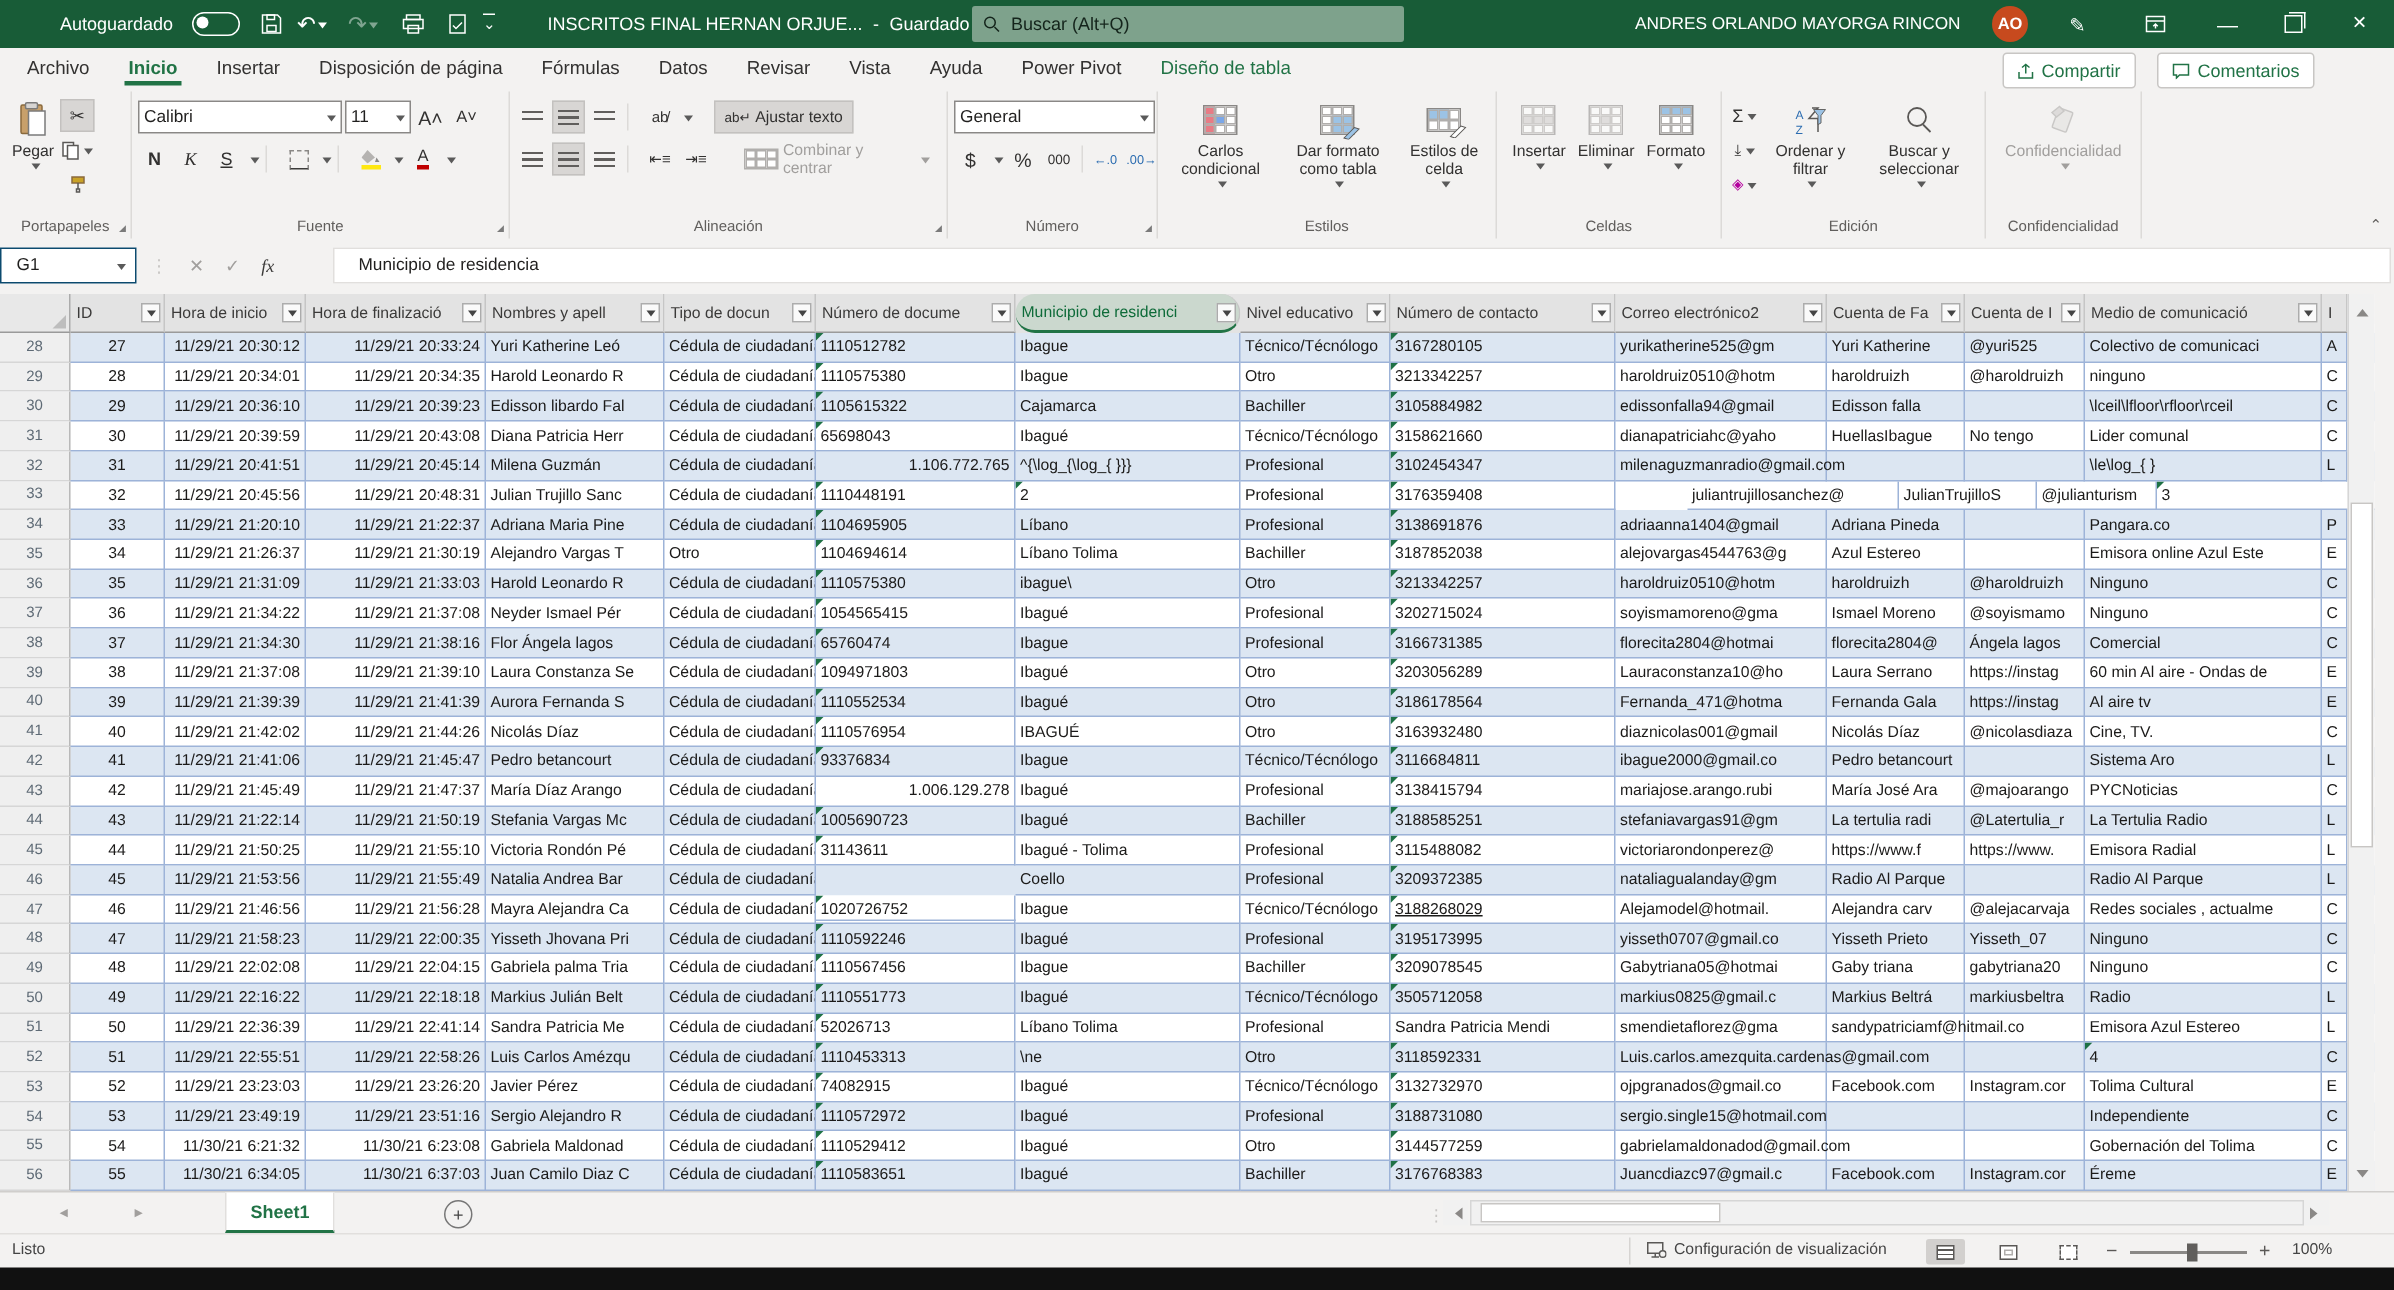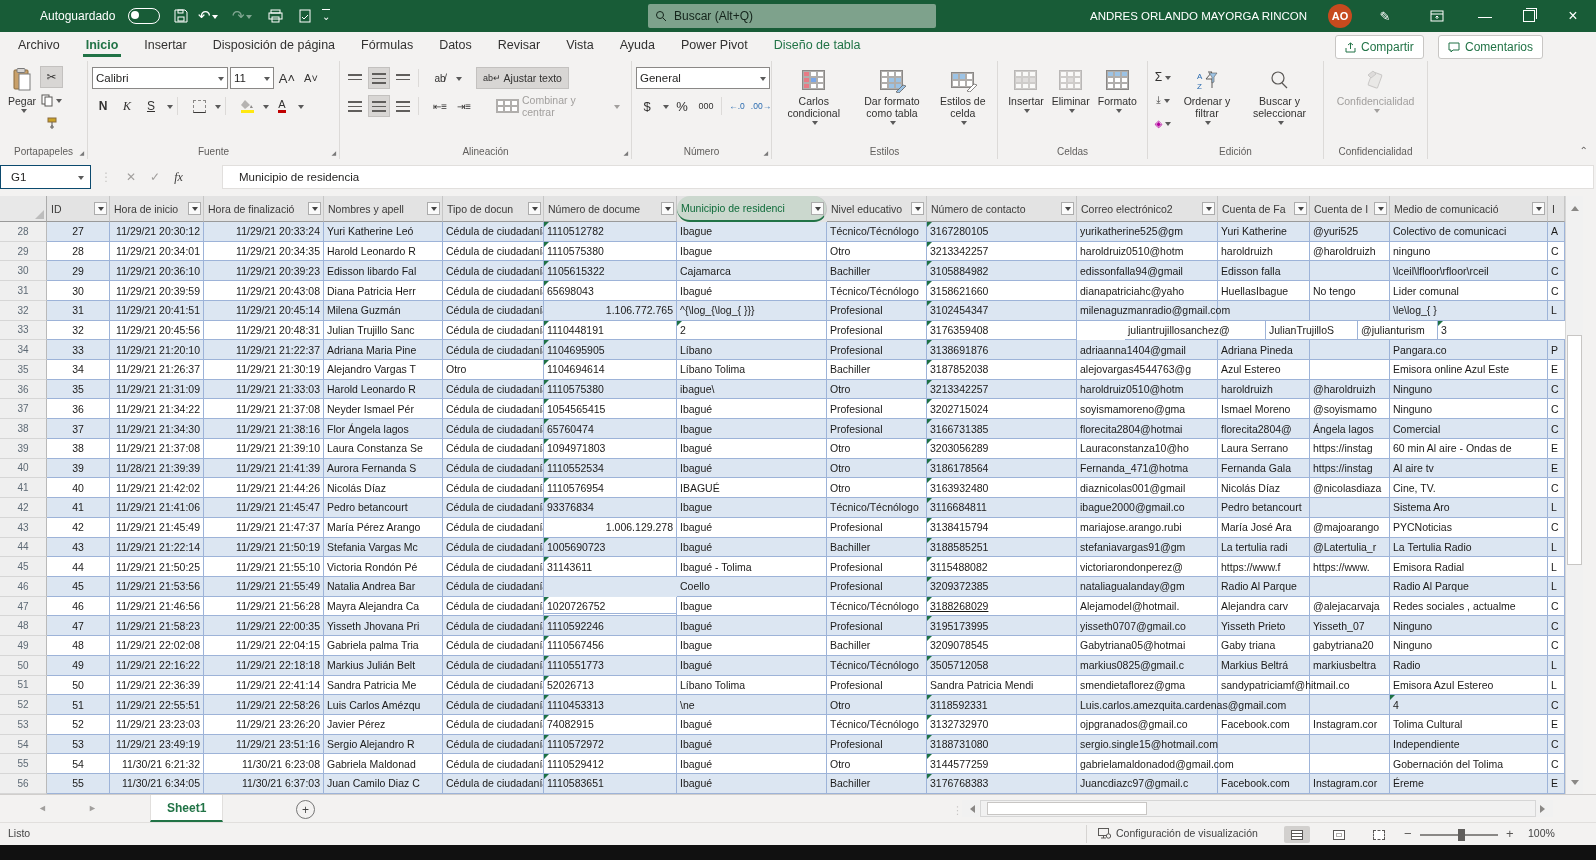--- a/index.html
+++ b/index.html
@@ -127,20 +127,26 @@
   <div class="tb-item tbicon" style="left:292px;">
     <svg width="12" height="14" viewBox="0 0 12 14">
         <rect x="1" y="1" width="10" height="12" fill="none" stroke="#fff"></rect>
         <path d="M3 8l2 2 4-4" fill="none" stroke="#fff"></path>
       </svg>
   </div>
   <div class="tb-item" style="left:322px;">
       <span style="font-size:10px;letter-spacing:-1px;">⌄</span>
       <span style="position:absolute;top:9px;width:8px;border-top:1px solid #fff;"></span>
     </div>
+  <div class="tb-item" style="left:365px;gap:7px;">
+    <span>INSCRITOS FINAL HERNAN ORJUE...</span>
+      <span>-</span>
+    <span>Guardado</span>
+      <span class="dd-w"></span>
+  </div>
   <div id="searchbox">
     <span class="tbicon">
       <svg width="12" height="12" viewBox="0 0 12 12">
           <circle cx="5" cy="5" r="3.5" fill="none" stroke="#14241B"></circle>
           <path d="M8 8l3 3" stroke="#14241B"></path>
         </svg>
     </span>
     <span>Buscar (Alt+Q)</span>
   </div>
   <div class="tb-item" style="left:1090px;font-size:11.5px;">ANDRES ORLANDO MAYORGA RINCON</div>
@@ -815,21 +821,21 @@
         <div class="cell " style="width: 150px;">3203056289<i class="tri"></i></div>
         <div class="cell " style="width: 141px;">Lauraconstanza10@ho</div>
         <div class="cell " style="width: 92px;">Laura Serrano</div>
         <div class="cell " style="width: 80px;">https://instag</div>
         <div class="cell " style="width: 158px;">60 min Al aire - Ondas de</div>
         <div class="cell " style="width: 17px;">E</div>
       </div>
       <div class="row band">
         <div class="gut" style="width: 47px;">40</div>
         <div class="cell ac" style="width: 63px;">39</div>
-        <div class="cell ar" style="width: 94px;">11/28/21 21:39:39</div>
+        <div class="cell ar" style="width: 94px;">11/29/21 21:39:39</div>
         <div class="cell ar" style="width: 120px;">11/29/21 21:41:39</div>
         <div class="cell " style="width: 119px;">Aurora Fernanda S</div>
         <div class="cell " style="width: 101px;">Cédula de ciudadanía</div>
         <div class="cell " style="width: 133px;">1110552534<i class="tri"></i></div>
         <div class="cell " style="width: 150px;">Ibagué</div>
         <div class="cell " style="width: 100px;">Otro</div>
         <div class="cell " style="width: 150px;">3186178564<i class="tri"></i></div>
         <div class="cell " style="width: 141px;">Fernanda_471@hotma</div>
         <div class="cell " style="width: 92px;">Fernanda Gala</div>
         <div class="cell " style="width: 80px;">https://instag</div>
@@ -868,21 +874,21 @@
         <div class="cell " style="width: 92px;">Pedro betancourt</div>
         <div class="cell " style="width: 80px;"></div>
         <div class="cell " style="width: 158px;">Sistema Aro</div>
         <div class="cell " style="width: 17px;">L</div>
       </div>
       <div class="row">
         <div class="gut" style="width: 47px;">43</div>
         <div class="cell ac" style="width: 63px;">42</div>
         <div class="cell ar" style="width: 94px;">11/29/21 21:45:49</div>
         <div class="cell ar" style="width: 120px;">11/29/21 21:47:37</div>
-        <div class="cell " style="width: 119px;">María Pérez Arango</div>
+        <div class="cell " style="width: 119px;">María Díaz Arango</div>
         <div class="cell " style="width: 101px;">Cédula de ciudadanía</div>
         <div class="cell ar" style="width: 133px;">1.006.129.278</div>
         <div class="cell " style="width: 150px;">Ibagué</div>
         <div class="cell " style="width: 100px;">Profesional</div>
         <div class="cell " style="width: 150px;">3138415794<i class="tri"></i></div>
         <div class="cell " style="width: 141px;">mariajose.arango.rubi</div>
         <div class="cell " style="width: 92px;">María José Ara</div>
         <div class="cell " style="width: 80px;">@majoarango</div>
         <div class="cell " style="width: 158px;">PYCNoticias</div>
         <div class="cell " style="width: 17px;">C</div>

